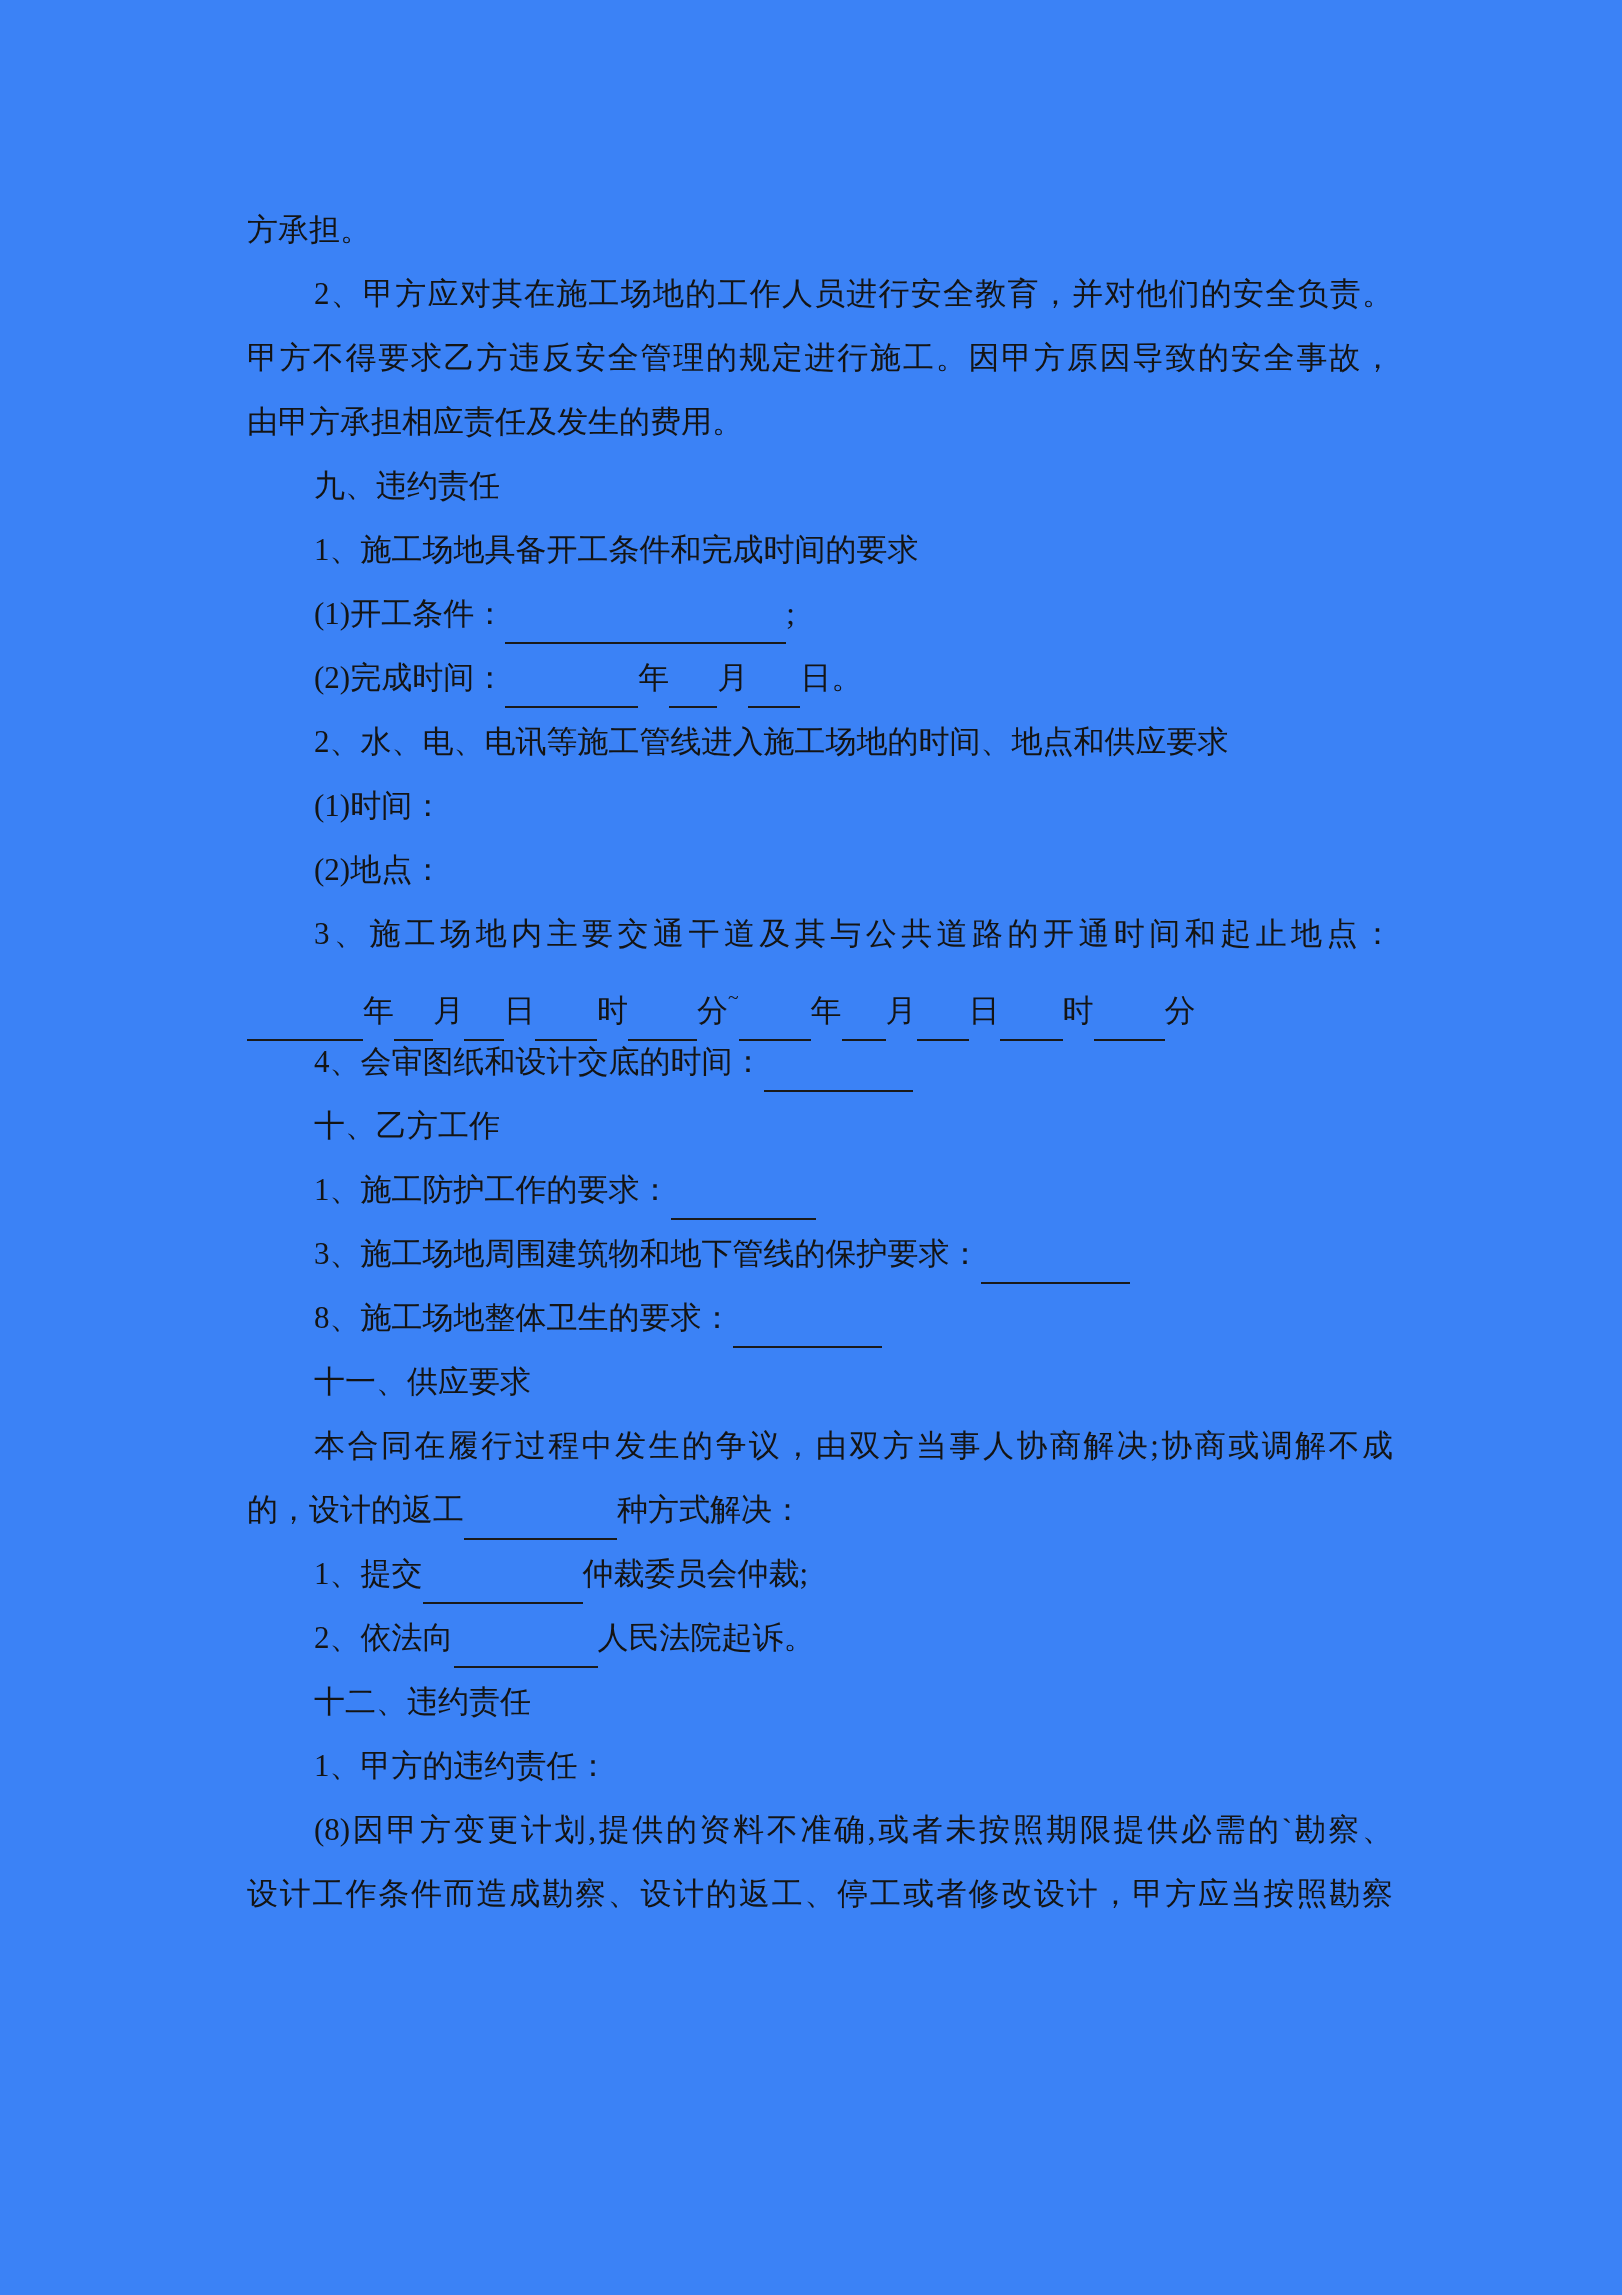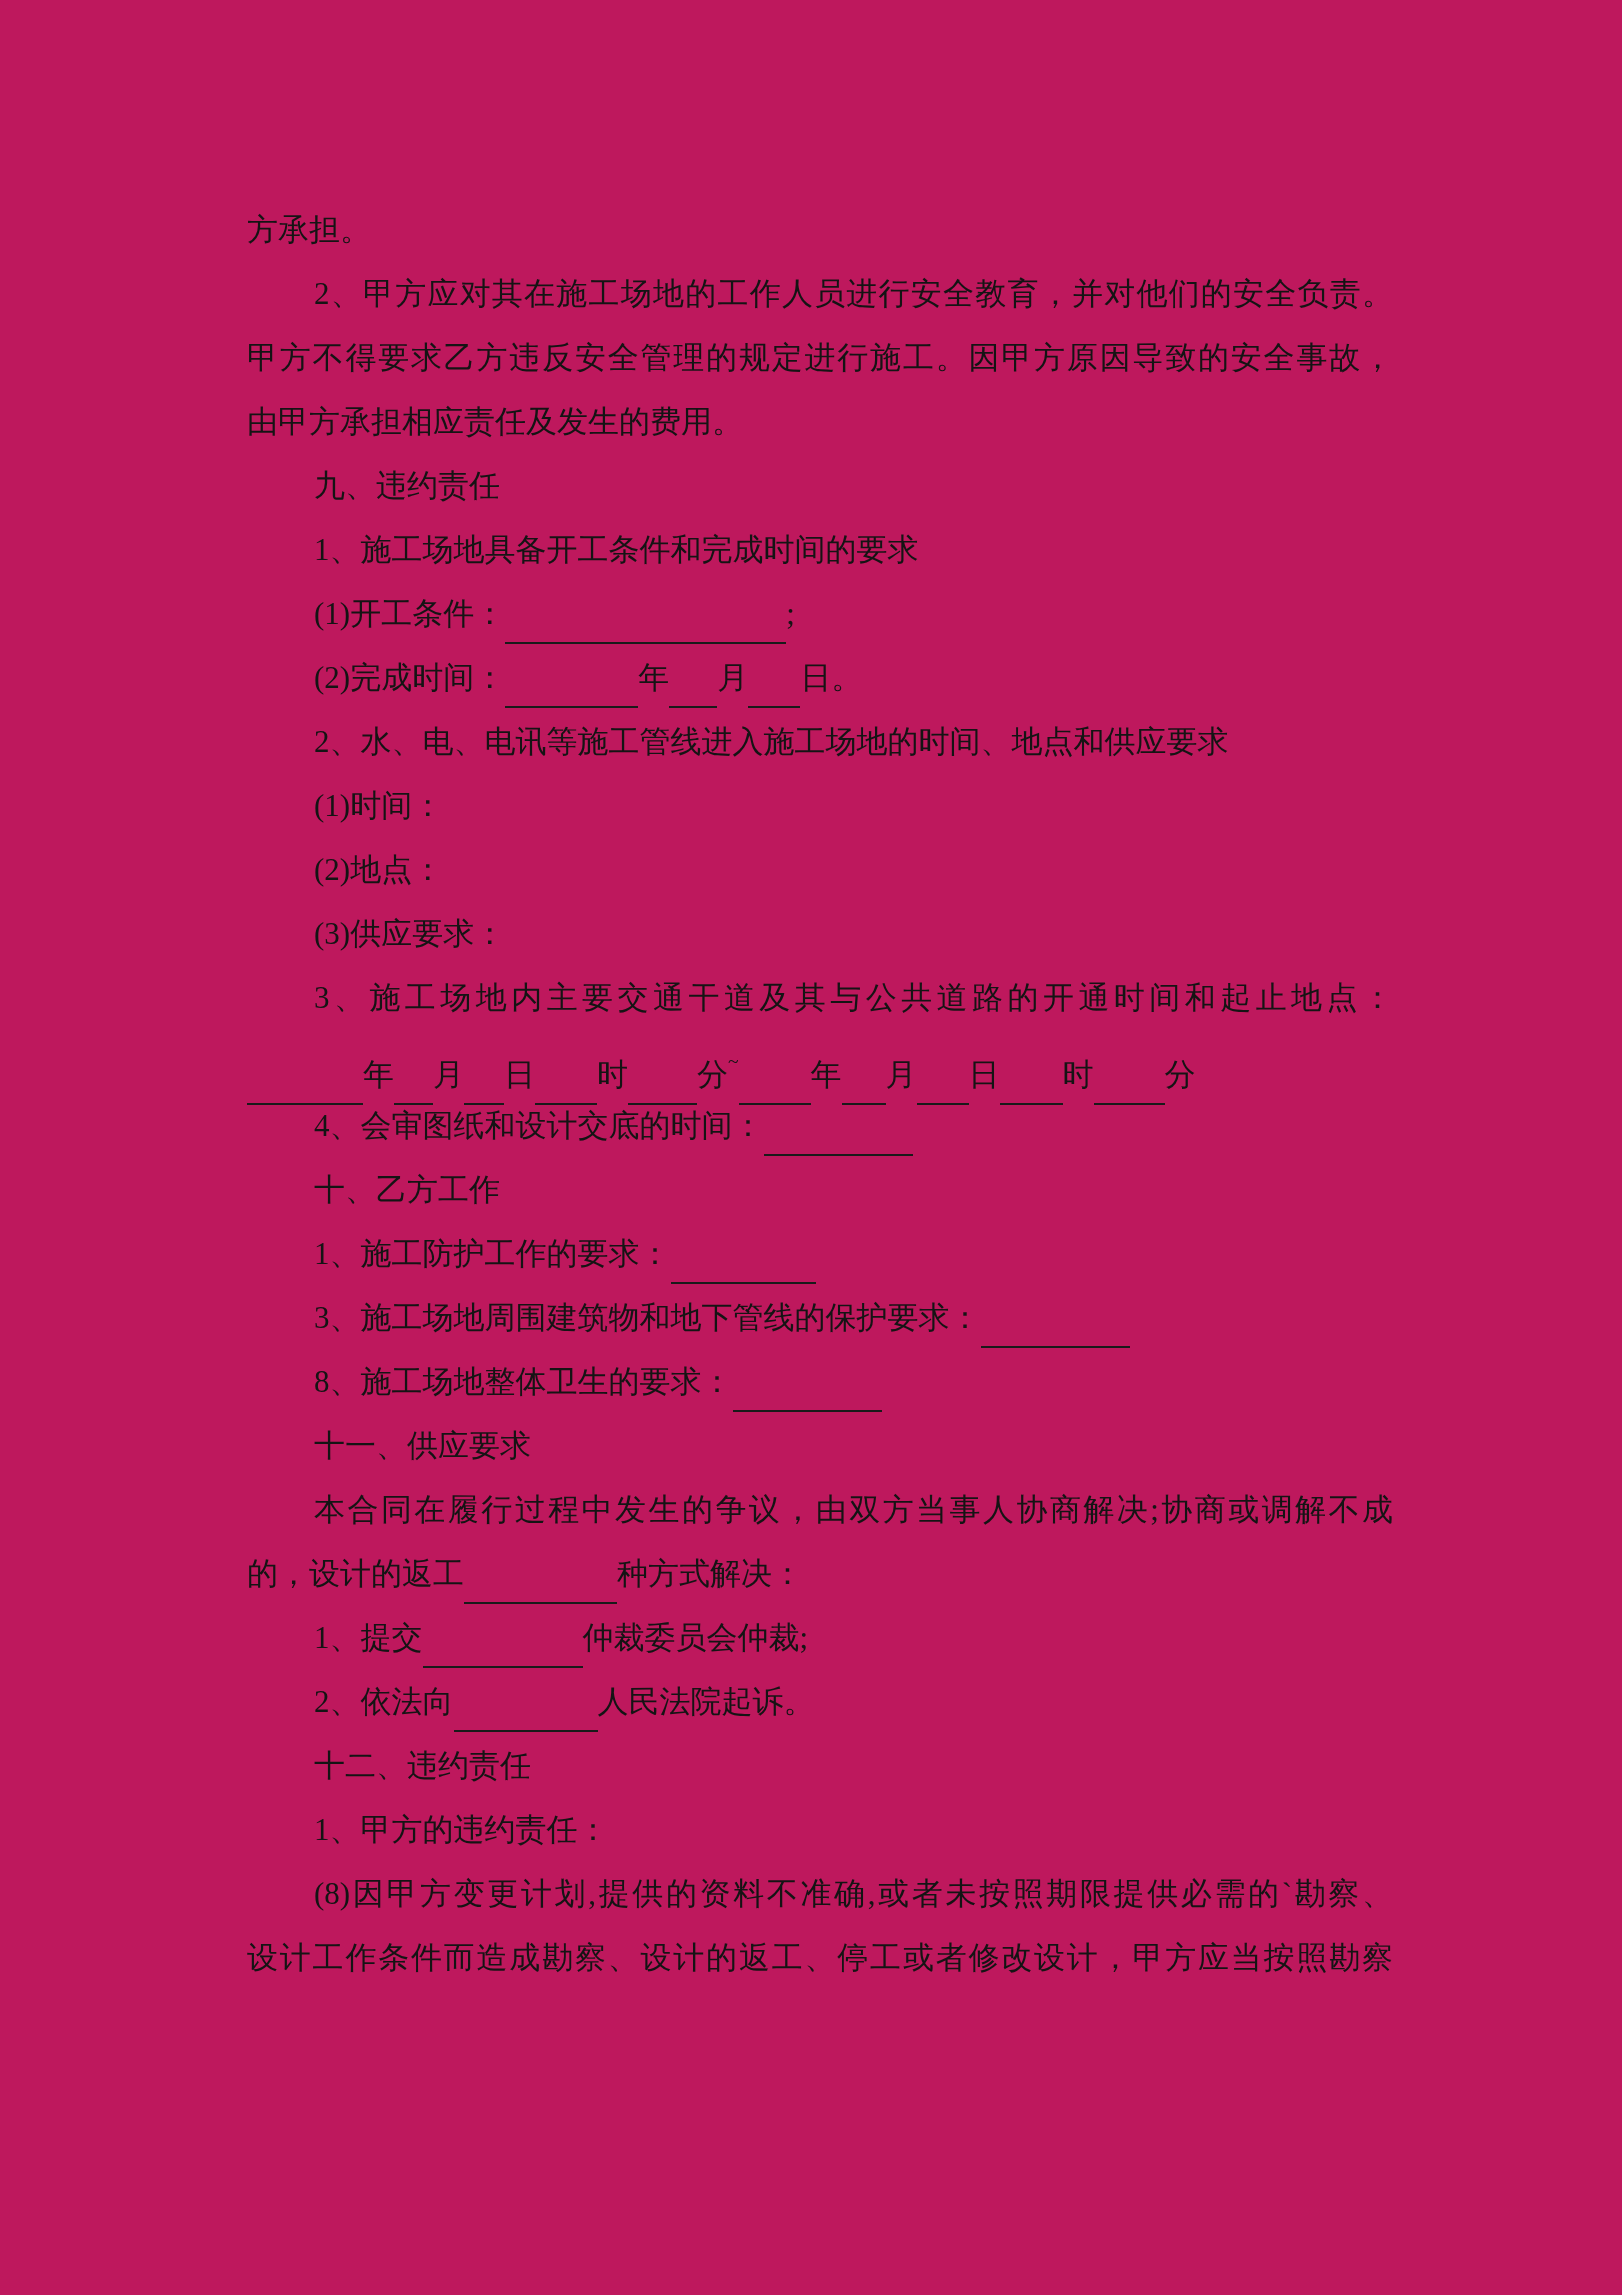--- a/index.html
+++ b/index.html
@@ -11,21 +11,21 @@
     width: 1623px;
     height: 2295px;
     position: relative;
     overflow: hidden;
   }
   .page {
     position: absolute;
     left: 0; top: 0;
     width: 1623px;
     height: 2295px;
-    background: #be185d;
+    background: #3b82f6;
   }
   .content {
     position: absolute;
     left: 247px;
     top: 198px;
     width: 1146px;
     font-family: "Liberation Serif", "DejaVu Serif", serif;
     font-size: 31px;
     line-height: 64px;
     color: #141414;
@@ -66,21 +66,20 @@
       <div class="line indent flush"><span class="run">2、甲方应对其在施工场地的工作人员进行安全教育，并对他们的安全负责。</span></div>
       <div class="line flush"><span class="run">甲方不得要求乙方违反安全管理的规定进行施工。因甲方原因导致的安全事故，</span></div>
       <div class="line"><span class="run">由甲方承担相应责任及发生的费用。</span></div>
       <div class="line indent"><span class="run">九、违约责任</span></div>
       <div class="line indent"><span class="run">1、施工场地具备开工条件和完成时间的要求</span></div>
       <div class="line indent"><span class="run">(1)开工条件：</span><span class="blank" style="width: 281px;"></span><span class="run">;</span></div>
       <div class="line indent"><span class="run">(2)完成时间：</span><span class="blank" style="width: 133px;"></span><span class="run">年</span><span class="blank" style="width: 48px;"></span><span class="run">月</span><span class="blank" style="width: 52px;"></span><span class="run">日。</span></div>
       <div class="line indent"><span class="run">2、水、电、电讯等施工管线进入施工场地的时间、地点和供应要求</span></div>
       <div class="line indent"><span class="run">(1)时间：</span></div>
       <div class="line indent"><span class="run">(2)地点：</span></div>
-      <div class="line indent"><span class="run">(3)供应要求：</span></div>
       <div class="line indent flush"><span class="run">3、施工场地内主要交通干道及其与公共道路的开通时间和起止地点：</span></div>
       <div class="line"><span class="blank" style="width: 116px;"></span><span class="run">年</span><span class="blank" style="width: 39px;"></span><span class="run">月</span><span class="blank" style="width: 40px;"></span><span class="run">日</span><span class="blank" style="width: 62px;"></span><span class="run">时</span><span class="blank" style="width: 69px;"></span><span class="run">分</span><span class="run sup">~</span><span class="blank" style="width: 72px;"></span><span class="run">年</span><span class="blank" style="width: 44px;"></span><span class="run">月</span><span class="blank" style="width: 52px;"></span><span class="run">日</span><span class="blank" style="width: 63px;"></span><span class="run">时</span><span class="blank" style="width: 71px;"></span><span class="run">分</span></div>
       <div class="line indent"><span class="run">4、会审图纸和设计交底的时间：</span><span class="blank" style="width: 149px;"></span></div>
       <div class="line indent"><span class="run">十、乙方工作</span></div>
       <div class="line indent"><span class="run">1、施工防护工作的要求：</span><span class="blank" style="width: 145px;"></span></div>
       <div class="line indent"><span class="run">3、施工场地周围建筑物和地下管线的保护要求：</span><span class="blank" style="width: 149px;"></span></div>
       <div class="line indent"><span class="run">8、施工场地整体卫生的要求：</span><span class="blank" style="width: 149px;"></span></div>
       <div class="line indent"><span class="run">十一、供应要求</span></div>
       <div class="line indent flush"><span class="run">本合同在履行过程中发生的争议，由双方当事人协商解决;协商或调解不成</span></div>
       <div class="line"><span class="run">的，设计的返工</span><span class="blank" style="width: 153px;"></span><span class="run">种方式解决：</span></div>

